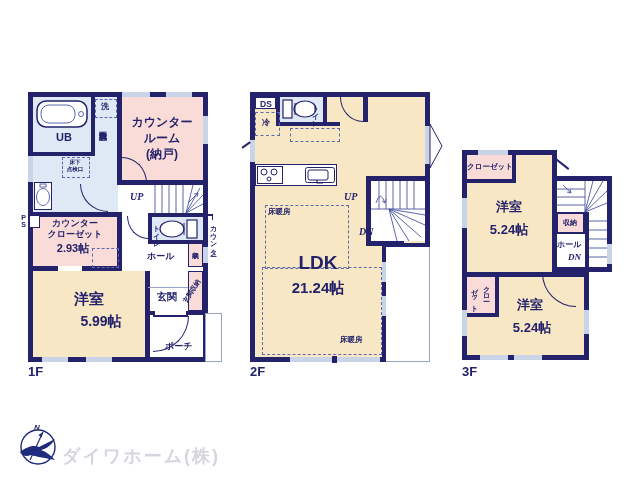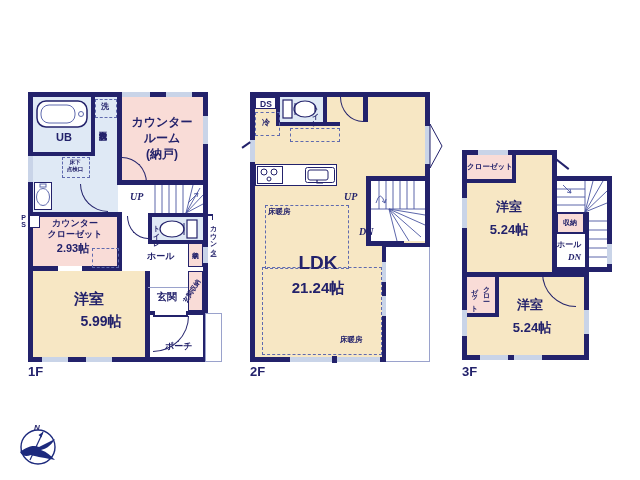--- a/index.html
+++ b/index.html
@@ -272,14 +272,15 @@
   <span class="t ctr" style="left:532px;top:321px;font-size:13px;">5.24帖</span>
   <span class="t" style="left:462px;top:365px;font-size:13px;">3F</span>
 
   <svg style="left:16px;top:424px;" width="44" height="44" viewBox="0 0 44 44">
     <circle cx="22" cy="23" r="17" fill="none" stroke="#1d2a7d" stroke-width="1.4"></circle>
     <line x1="14" y1="36" x2="27" y2="8" stroke="#1d2a7d" stroke-width="1.2"></line>
     <path d="M27,8 l-4.5,3 l3,2.5 z" fill="#1d2a7d"></path>
     <path d="M4,28 C12,22 18,21 23,23 L39,15 C34,23 29,25 25,26 C31,28 35,32 39,36 C30,34 21,33 15,31 C10,33 6,32 4,28 Z" fill="#1d2a7d"></path>
   </svg>
   <span class="t" style="left:34px;top:424px;font-size:8px;font-style:italic;">N</span>
+  <span class="logo-text" style="left:62px;top:444px;font-size:18px;">ダイワホーム(株)</span>
 
 </div>
 
 </body></html>

